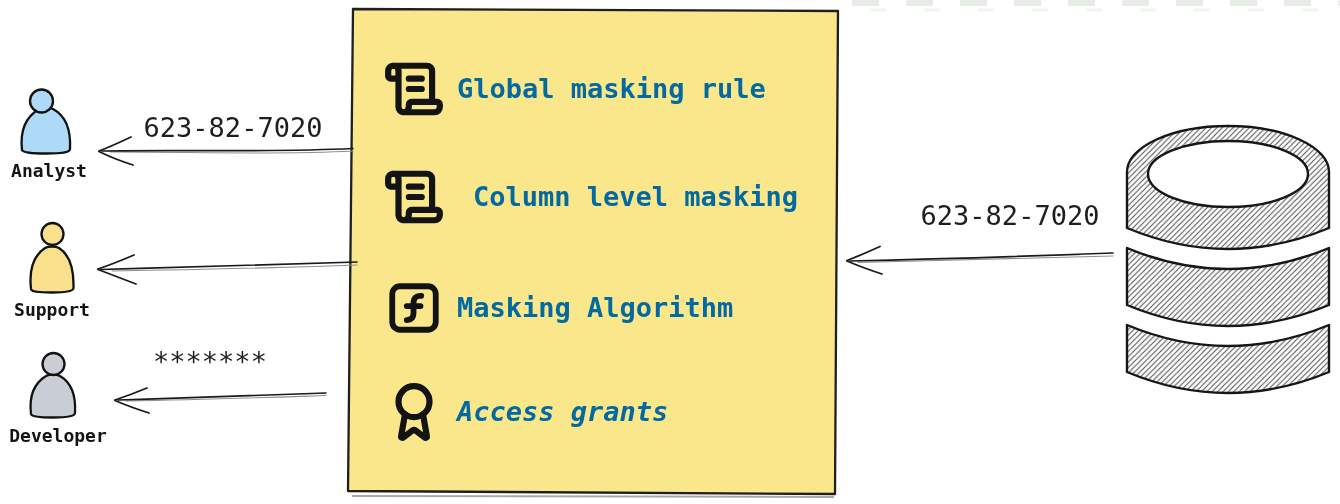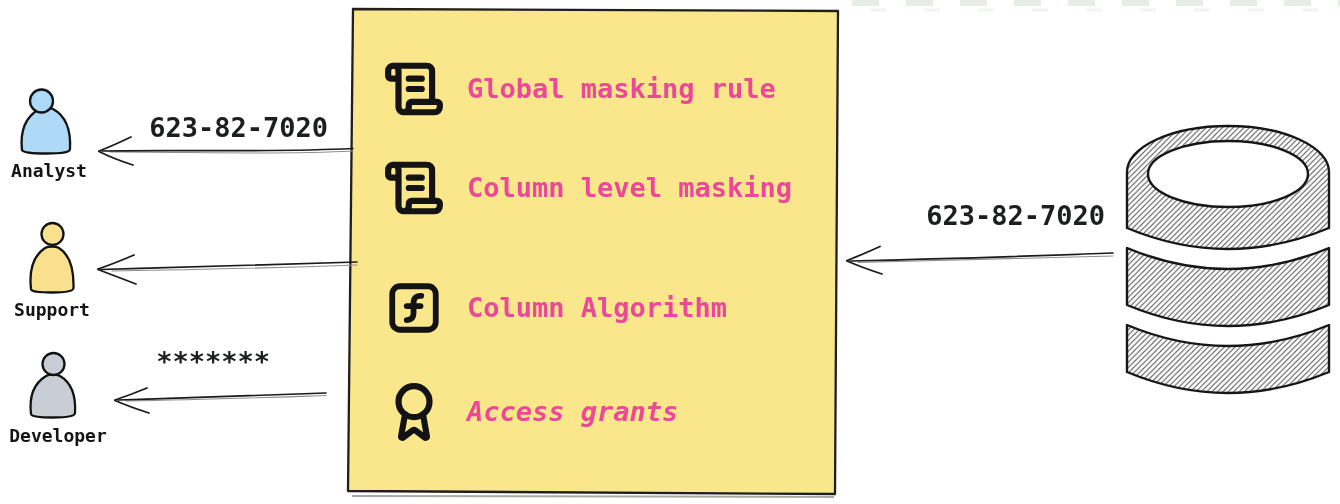--- a/index.html
+++ b/index.html
@@ -2,39 +2,39 @@
 <html><head>
 <meta charset="utf-8">
 <style>
   html,body{margin:0;padding:0;background:#ffffff;}
   .canvas{
     position:relative;width:1340px;height:504px;background:#ffffff;
     font-family:"DejaVu Sans Mono", monospace;overflow:hidden;
   }
   svg.scene{position:absolute;left:0;top:0;}
   .flow-label{
-    position:absolute;font-weight:700;font-size:27px;line-height:30px;
-    color:#1d1f1e;text-align:right;white-space:nowrap;
+    position:absolute;font-weight:400;font-size:27px;line-height:30px;
+    color:#1d1f1e;text-align:center;white-space:nowrap;
   }
   .persona-label{
     position:absolute;width:150px;font-weight:700;font-size:18px;line-height:22px;
     color:#141414;text-align:center;white-space:nowrap;
   }
   .box-item{
     position:absolute;left:383px;width:450px;height:64px;
     display:flex;align-items:center;
   }
   .box-item .icon{
     width:62px;height:64px;flex:0 0 62px;
     display:flex;align-items:center;justify-content:center;
   }
   .box-item .icon svg{stroke:#131313;fill:none;stroke-width:2.4;stroke-linecap:round;stroke-linejoin:round;}
   .box-item .item-label{
-    margin-left:22px;font-weight:700;font-size:27px;line-height:32px;
-    color:#ec4899;white-space:nowrap;
+    margin-left:12px;font-weight:700;font-size:27px;line-height:32px;
+    color:#0369a1;white-space:nowrap;
   }
 </style>
 </head>
 <body>
 
 <div class="canvas">
 
   <svg class="scene" width="1340" height="504" viewBox="0 0 1340 504">
     <defs>
       <pattern id="hatch" width="5.4" height="5.4" patternUnits="userSpaceOnUse">
@@ -116,41 +116,41 @@
       <svg width="62" height="62" viewBox="0 0 24 24">
         <path d="M19 17V5a2 2 0 0 0-2-2H4"></path>
         <path d="M8 21h12a2 2 0 0 0 2-2v-1a1 1 0 0 0-1-1H11a1 1 0 0 0-1 1v1a2 2 0 1 1-4 0V5a2 2 0 1 0-4 0v2a1 1 0 0 0 1 1h3"></path>
         <path d="M15 8h-5"></path>
           <path d="M15 12h-5"></path>
       </svg>
     </span>
     <span class="item-label">Global masking rule</span>
   </div>
 
-  <div class="box-item" style="top:156px;">
+  <div class="box-item" style="top:165px;gap:16px;">
     <span class="icon">
       <svg width="62" height="62" viewBox="0 0 24 24">
         <path d="M19 17V5a2 2 0 0 0-2-2H4"></path>
         <path d="M8 21h12a2 2 0 0 0 2-2v-1a1 1 0 0 0-1-1H11a1 1 0 0 0-1 1v1a2 2 0 1 1-4 0V5a2 2 0 1 0-4 0v2a1 1 0 0 0 1 1h3"></path>
         <path d="M15 8h-5"></path>
           <path d="M15 12h-5"></path>
       </svg>
     </span>
     <span class="item-label">Column level masking</span>
   </div>
 
   <div class="box-item" style="top:276px;">
     <span class="icon">
       <svg width="58" height="58" viewBox="0 0 24 24">
         <rect width="18" height="18" x="3" y="3" rx="3.2"></rect>
         <path d="M9 17c2 0 2.8-1 2.8-2.8V10c0-2 1-3.3 3.2-3"></path>
         <path d="M9 11.2h5.7"></path>
       </svg>
     </span>
-    <span class="item-label">Column Algorithm</span>
+    <span class="item-label">Masking Algorithm</span>
   </div>
 
   <div class="box-item" style="top:380px;font-style:italic;">
     <span class="icon">
       <svg width="68" height="68" viewBox="0 0 24 24">
         <circle cx="12" cy="8" r="6"></circle>
         <path d="m15.477 12.89 1.515 8.526a.5.5 0 0 1-.81.47l-3.58-2.687a1 1 0 0 0-1.197 0l-3.586 2.686a.5.5 0 0 1-.81-.469l1.514-8.526"></path>
       </svg>
     </span>
     <span class="item-label">Access grants</span>

